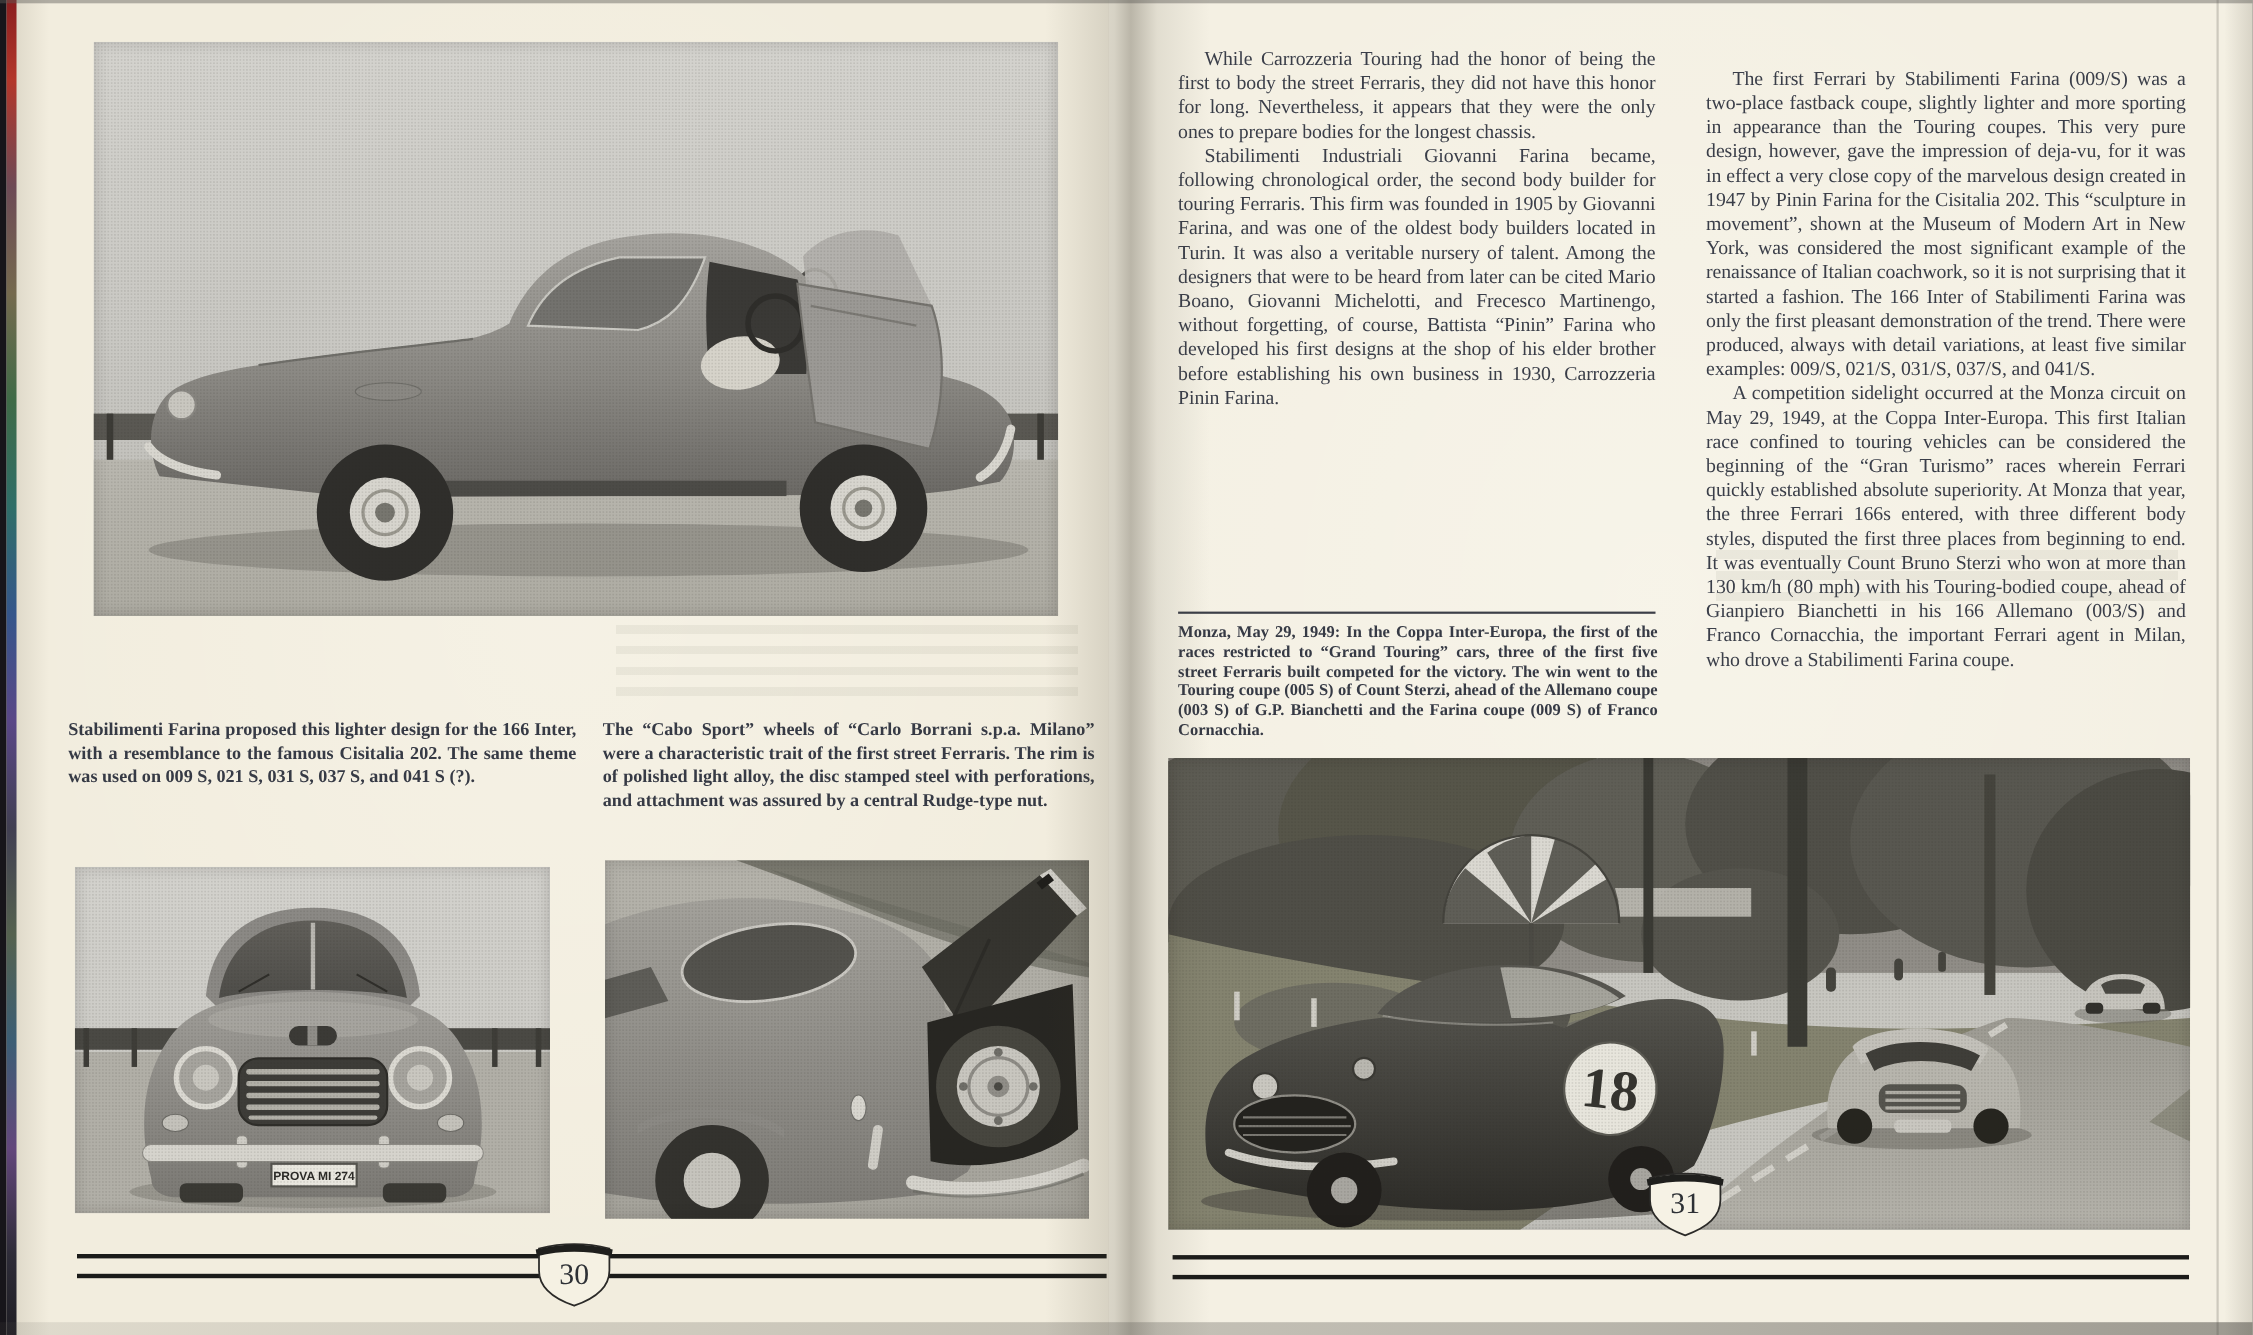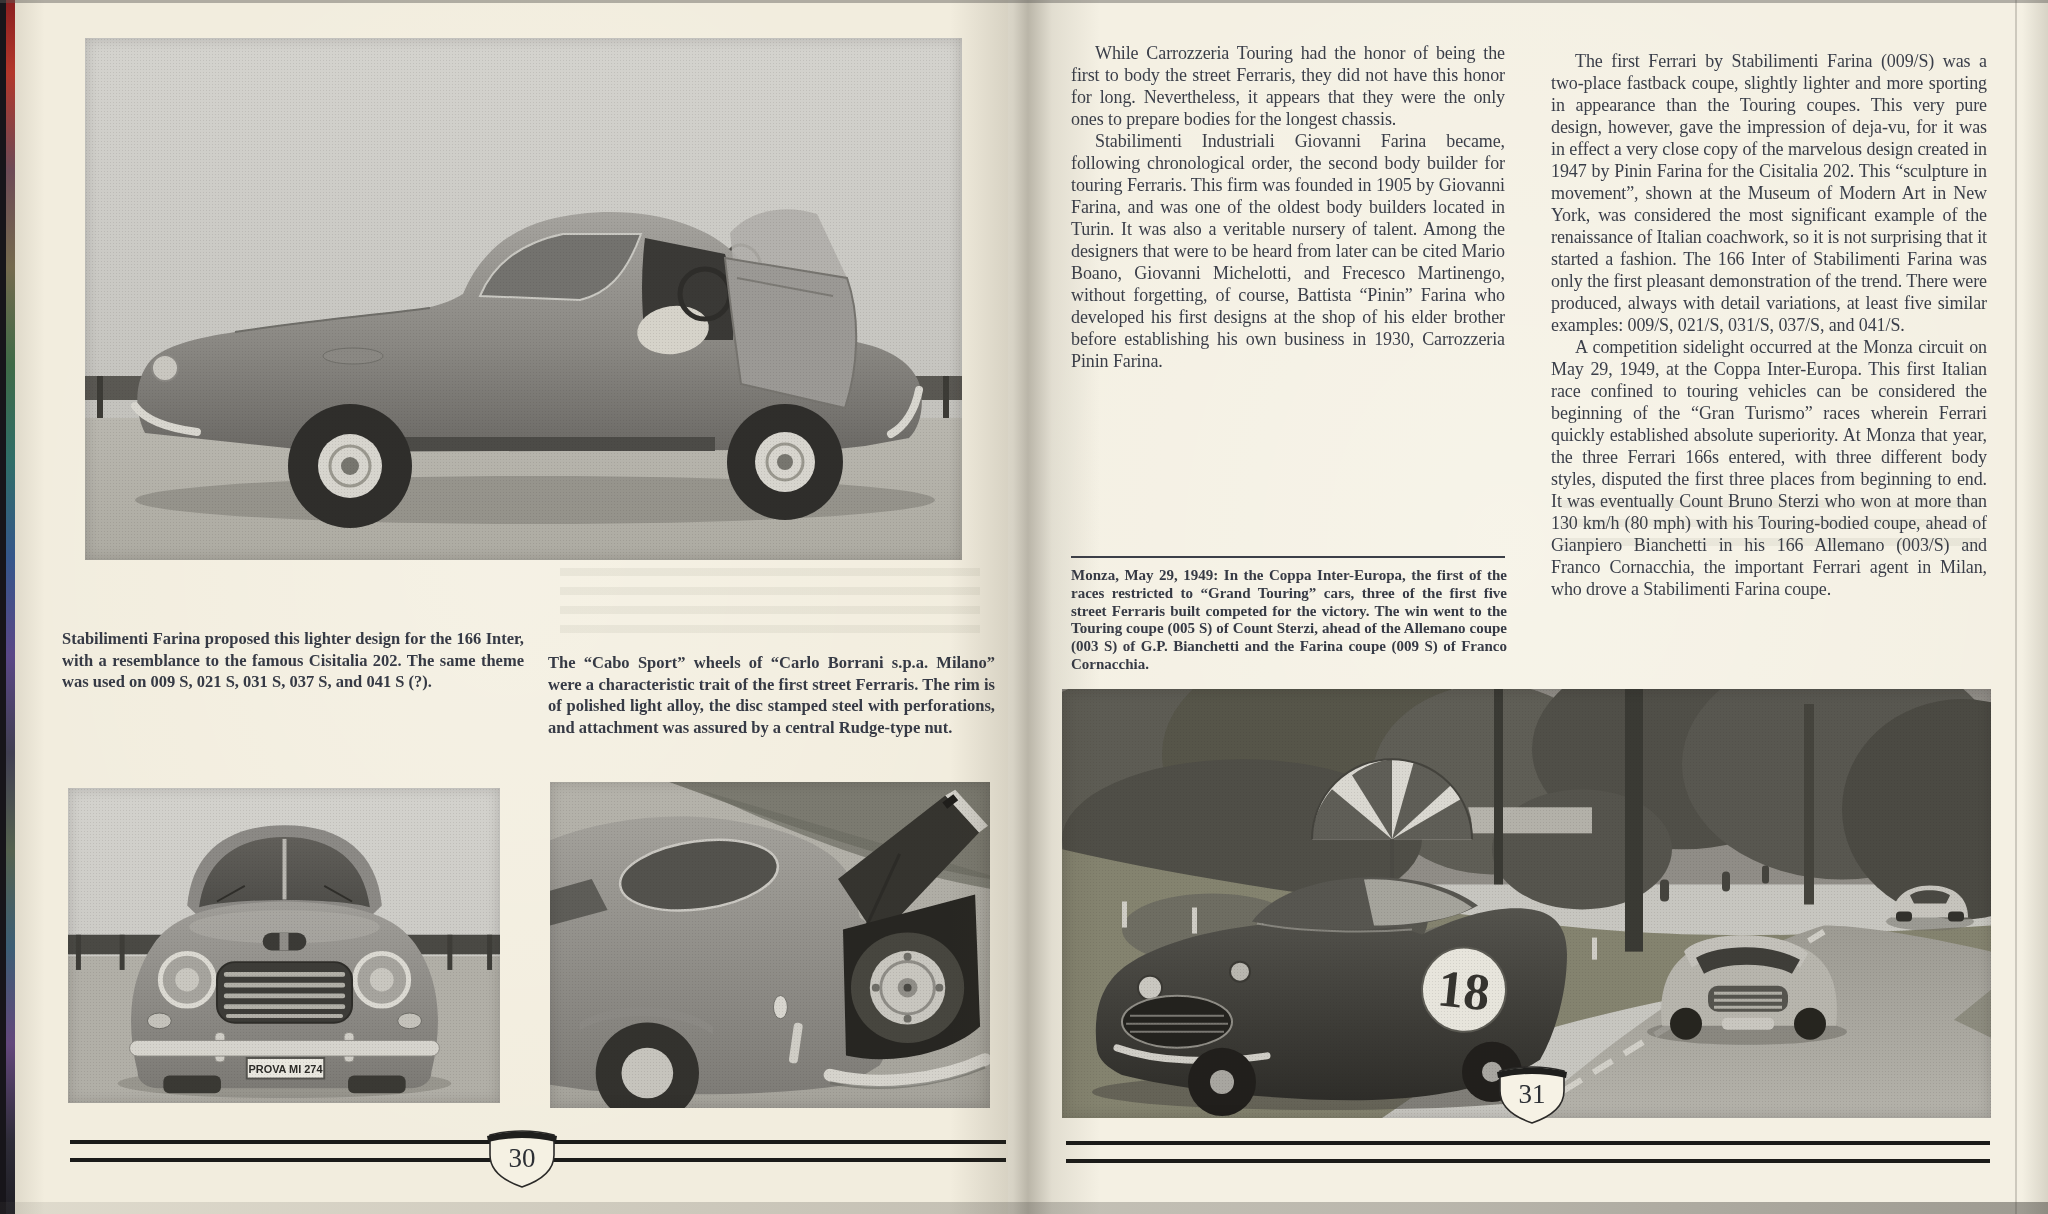--- a/index.html
+++ b/index.html
@@ -116,21 +116,21 @@
           <circle cx="700" cy="424" r="30" fill="#d7d5ce"></circle>
           <circle cx="700" cy="424" r="18" fill="none" stroke="#9a988f" stroke-width="3"></circle>
           <circle cx="700" cy="424" r="8" fill="#77766f"></circle>
         </g>
       </g>
     </svg>
   </div>
 
   <div class="abs ghost" style="left:560px;top:568px;width:420px;height:72px;"></div>
 
-  <div class="abs capbold" style="left:62px;top:628px;width:462px;font-family:Liberation Serif, serif;">Stabilimenti Farina proposed this lighter design for the 166 Inter, with a resemblance to the famous Cisitalia 202. The same theme was used on 009 S, 021 S, 031 S, 037 S, and 041 S (?).</div>
+  <div class="abs capbold" style="left:62px;top:652px;width:462px;font-family:Liberation Serif, serif;">Stabilimenti Farina proposed this lighter design for the 166 Inter, with a resemblance to the famous Cisitalia 202. The same theme was used on 009 S, 021 S, 031 S, 037 S, and 041 S (?).</div>
   <div class="abs capbold" style="left:548px;top:652px;width:447px;">The “Cabo Sport” wheels of “Carlo Borrani s.p.a. Milano” were a characteristic trait of the first street Ferraris. The rim is of polished light alloy, the disc stamped steel with perforations, and attachment was assured by a central Rudge-type nut.</div>
 
   <div class="photo-wrap" style="left:68px;top:788px;width:432px;height:315px;">
     <svg viewBox="0 0 435 322" preserveAspectRatio="none">
       <defs>
         <linearGradient id="sky2" x1="0" y1="0" x2="0" y2="1">
           <stop offset="0" stop-color="#d3d2cd"></stop>
             <stop offset="1" stop-color="#c5c4bf"></stop>
         </linearGradient>
         <linearGradient id="body2" x1="0" y1="0" x2="0" y2="1">
@@ -257,21 +257,21 @@
       <path d="M5,12 Q40,3 75,12 L74,18 Q40,10 6,18 Z" fill="#1f1f1d"></path>
       <text x="40" y="43" text-anchor="middle" font-size="27" fill="#2d3035">30</text>
     </svg>
   </div>
 
   <div class="abs bodytext" style="left:1071px;top:42px;width:434px;">
     <p>While Carrozzeria Touring had the honor of being the first to body the street Ferraris, they did not have this honor for long. Nevertheless, it appears that they were the only ones to prepare bodies for the longest chassis.</p>
     <p>Stabilimenti Industriali Giovanni Farina became, following chronological order, the second body builder for touring Ferraris. This firm was founded in 1905 by Giovanni Farina, and was one of the oldest body builders located in Turin. It was also a veritable nursery of talent. Among the designers that were to be heard from later can be cited Mario Boano, Giovanni Michelotti, and Frecesco Martinengo, without forgetting, of course, Battista “Pinin” Farina who developed his first designs at the shop of his elder brother before establishing his own business in 1930, Carrozzeria Pinin Farina.</p>
   </div>
 
-  <div class="abs bodytext" style="left:1551px;top:50px;width:436px;">
+  <div class="abs bodytext" style="left:1551px;top:60px;width:436px;">
     <p>The first Ferrari by Stabilimenti Farina (009/S) was a two-place fastback coupe, slightly lighter and more sporting in appearance than the Touring coupes. This very pure design, however, gave the impression of deja-vu, for it was in effect a very close copy of the marvelous design created in 1947 by Pinin Farina for the Cisitalia 202. This “sculpture in movement”, shown at the Museum of Modern Art in New York, was considered the most significant example of the renaissance of Italian coachwork, so it is not surprising that it started a fashion. The 166 Inter of Stabilimenti Farina was only the first pleasant demonstration of the trend. There were produced, always with detail variations, at least five similar examples: 009/S, 021/S, 031/S, 037/S, and 041/S.</p>
     <p>A competition sidelight occurred at the Monza circuit on May 29, 1949, at the Coppa Inter-Europa. This first Italian race confined to touring vehicles can be considered the beginning of the “Gran Turismo” races wherein Ferrari quickly established absolute superiority. At Monza that year, the three Ferrari 166s entered, with three different body styles, disputed the first three places from beginning to end. It was eventually Count Bruno Sterzi who won at more than 130 km/h (80 mph) with his Touring-bodied coupe, ahead of Gianpiero Bianchetti in his 166 Allemano (003/S) and Franco Cornacchia, the important Ferrari agent in Milan, who drove a Stabilimenti Farina coupe.</p>
   </div>
 
   <div class="abs thin-rule" style="left:1071px;top:556px;width:434px;"></div>
   <div class="abs capsmall" style="left:1071px;top:567px;width:436px;">Monza, May 29, 1949: In the Coppa Inter-Europa, the first of the races restricted to “Grand Touring” cars, three of the first five street Ferraris built competed for the victory. The win went to the Touring coupe (005 S) of Count Sterzi, ahead of the Allemano coupe (003 S) of G.P. Bianchetti and the Farina coupe (009 S) of Franco Cornacchia.</div>
 
   <div class="abs ghost" style="left:1560px;top:500px;width:420px;height:50px;"></div>
 
   <div class="photo-wrap" style="left:1062px;top:689px;width:929px;height:429px;">

